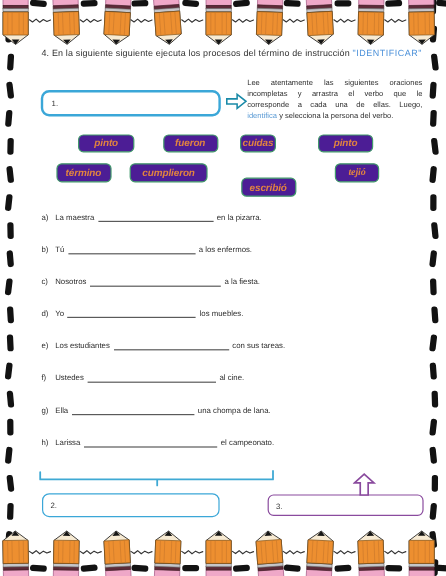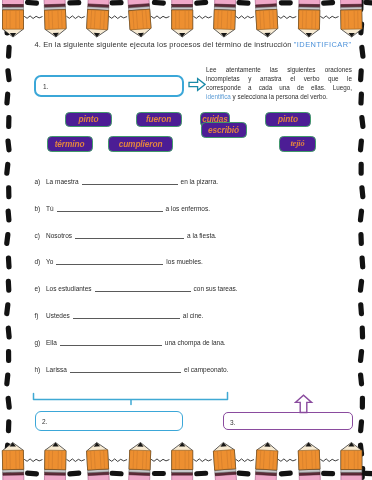--- a/index.html
+++ b/index.html
@@ -245,21 +245,21 @@
     <span class="ln last"><span class="lk">identifica</span><span> y selecciona la persona del verbo.</span></span>
   </div>
 
   <div id="wordbank">
       <div class="word" style="left: 65px; top: 111.5px; width: 47px;">pinto</div>
       <div class="word" style="left: 135.5px; top: 111.5px; width: 46px;">fueron</div>
       <div class="word" style="left: 200px; top: 111.5px; width: 30px; font-style: italic;">cuidas</div>
       <div class="word" style="left: 265px; top: 111.5px; width: 46px;">pinto</div>
       <div class="word" style="left: 46.5px; top: 136px; width: 46px;">término</div>
       <div class="word" style="left: 108px; top: 136px; width: 65px;">cumplieron</div>
-      <div class="word" style="left: 200.5px; top: 122px; width: 46px; text-align: center;">escribió</div>
+      <div class="word" style="left: 200.5px; top: 148px; width: 46px; text-align: center;">escribió</div>
       <div class="word" style="left: 279px; top: 136px; width: 37px; font-family: Liberation Serif, serif;">tejió</div>
     </div>
 
   <div id="sentences">
       <div class="sent" style="top: 178.2px;"><span class="let">a)</span><span>La maestra</span><span class="blank" style="width: 96px;"></span><span>en la pizarra.</span></div>
       <div class="sent" style="top: 205.2px;"><span class="let">b)</span><span>Tú</span><span class="blank" style="width: 106px;"></span><span>a los enfermos.</span></div>
       <div class="sent" style="top: 232.2px;"><span class="let">c)</span><span>Nosotros</span><span class="blank" style="width: 109px;"></span><span>a la fiesta.</span></div>
       <div class="sent" style="top: 258.2px;"><span class="let">d)</span><span>Yo</span><span class="blank" style="width: 107px;"></span><span>los muebles.</span></div>
       <div class="sent" style="top: 285.2px;"><span class="let">e)</span><span>Los estudiantes</span><span class="blank" style="width: 96px;"></span><span>con sus tareas.</span></div>
       <div class="sent" style="top: 312.2px;"><span class="let">f)</span><span>Ustedes</span><span class="blank" style="width: 107px;"></span><span>al cine.</span></div>

